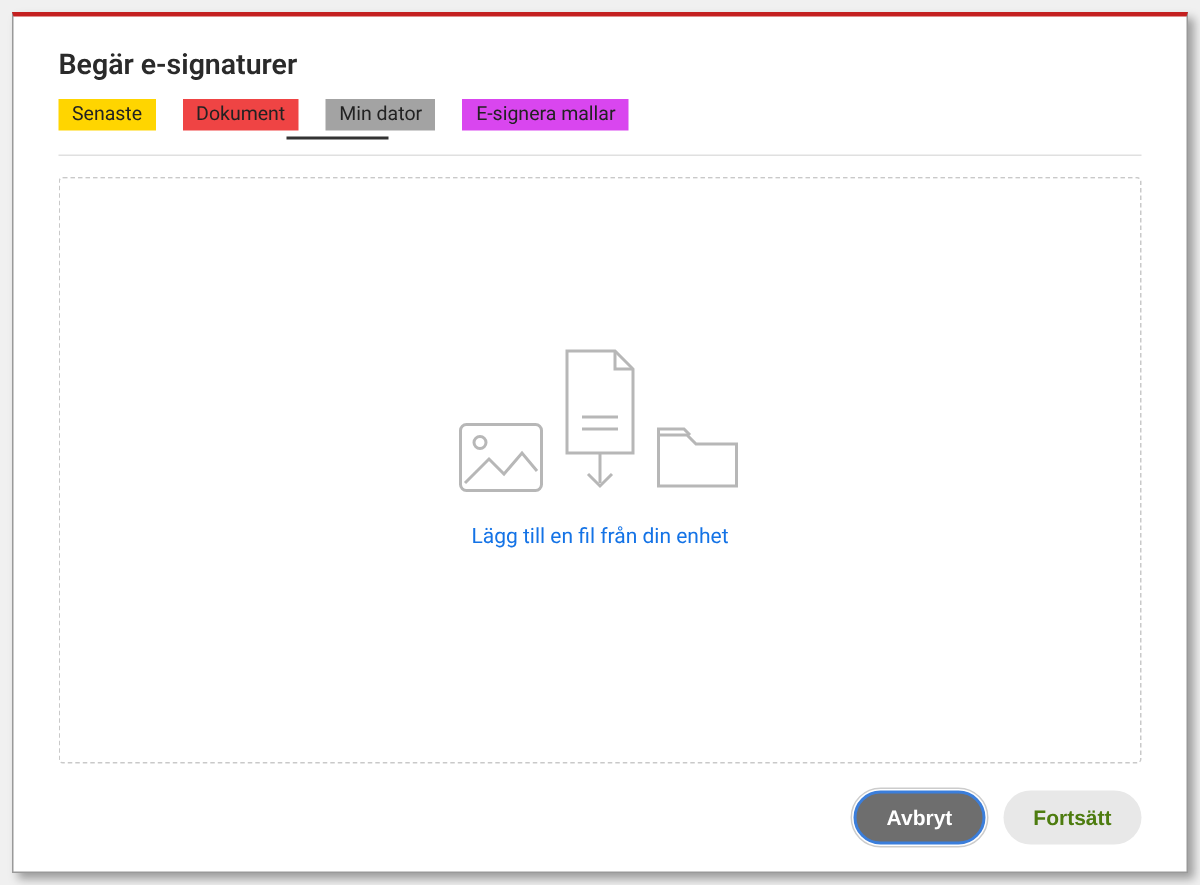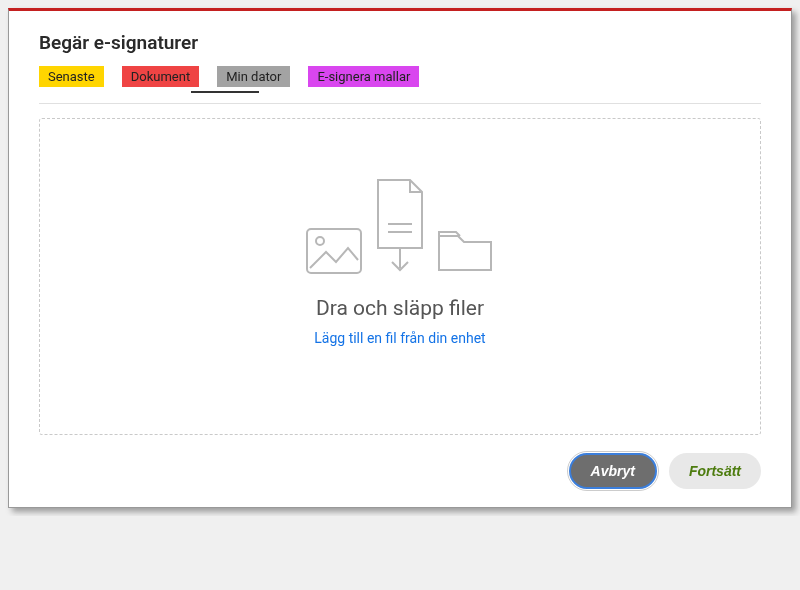--- a/index.html
+++ b/index.html
@@ -7,21 +7,21 @@
       padding: 0;
       box-sizing: border-box;
     }
     body {
       font-family: -apple-system, BlinkMacSystemFont, "Segoe UI", Roboto, sans-serif;
       background: #f0f0f0;
       padding: 8px;
     }
     .dialog {
       width: 784px;
-      height: 500px;
+      height: 574px;
       background: #fff;
       border-top: 3px solid #c42020;
       border-left: 1px solid #999;
       border-right: 1px solid #999;
       border-bottom: 1px solid #999;
       box-shadow: 4px 4px 6px rgba(0,0,0,0.35);
       padding: 20px 30px 18px 30px;
       display: flex;
       flex-direction: column;
       position: relative;
@@ -91,21 +91,20 @@
       gap: 12px;
       margin-top: 18px;
     }
     .btn {
       padding: 8px 20px;
       border-radius: 18px;
       font-size: 14px;
       font-weight: 600;
       cursor: pointer;
       border: none;
-      font-style: italic;
     }
     .btn-cancel {
       background: #6e6e6e;
       color: #fff;
       border: 2px solid #3b7edb;
       outline: 1px solid #ccc;
       outline-offset: 1px;
     }
     .btn-continue {
       background: #e8e8e8;
@@ -141,21 +140,20 @@
         <line x1="16" y1="46" x2="40" y2="46" stroke="#b7b7b7" stroke-width="2"></line>
         <line x1="16" y1="54" x2="40" y2="54" stroke="#b7b7b7" stroke-width="2"></line>
         <line x1="28" y1="70" x2="28" y2="90" stroke="#b7b7b7" stroke-width="2"></line>
         <path d="M20 84 L28 92 L36 84" stroke="#b7b7b7" stroke-width="2" fill="none"></path>
       </svg>
       <svg width="58" height="46" viewBox="0 0 58 46" fill="none">
         <path d="M3 8 H22 L28 14 H55 V42 H3 Z" stroke="#b7b7b7" stroke-width="2" fill="none"></path>
         <path d="M3 8 V4 H20 L24 8" stroke="#b7b7b7" stroke-width="2" fill="none"></path>
       </svg>
     </div>
-    <div class="drop-title">Dra och släpp filer</div>
     <div class="drop-link">Lägg till en fil från din enhet</div>
   </div>
 
   <div class="footer">
     <button class="btn btn-cancel">Avbryt</button>
     <button class="btn btn-continue">Fortsätt</button>
   </div>
 </div>
 
 </body></html>

